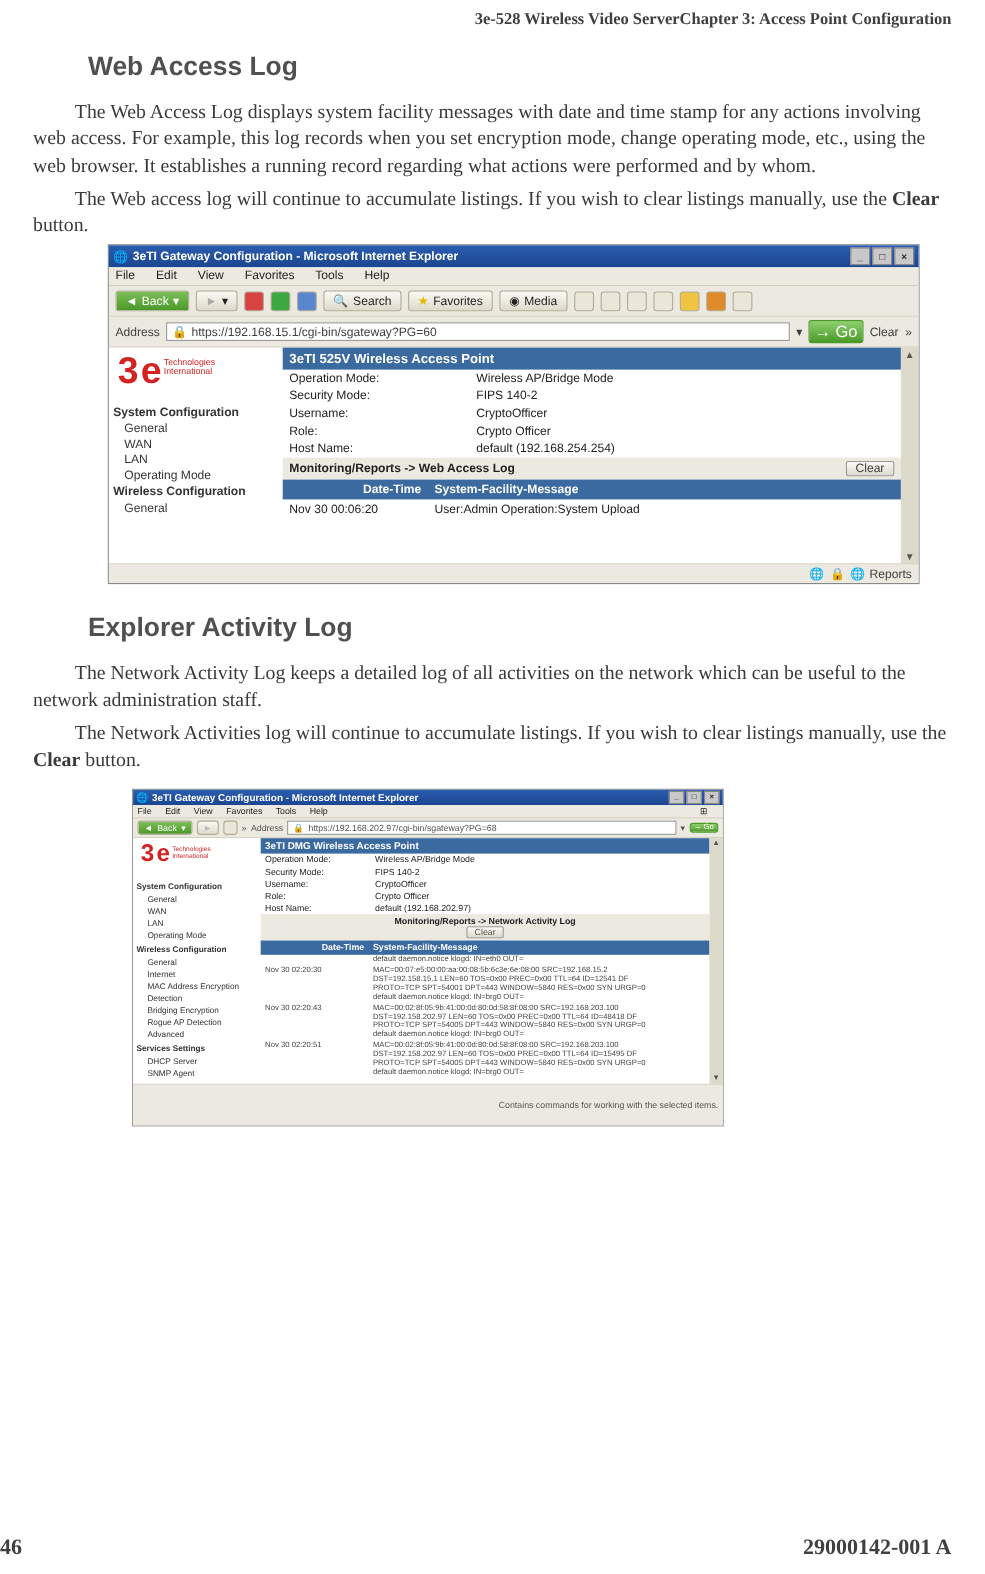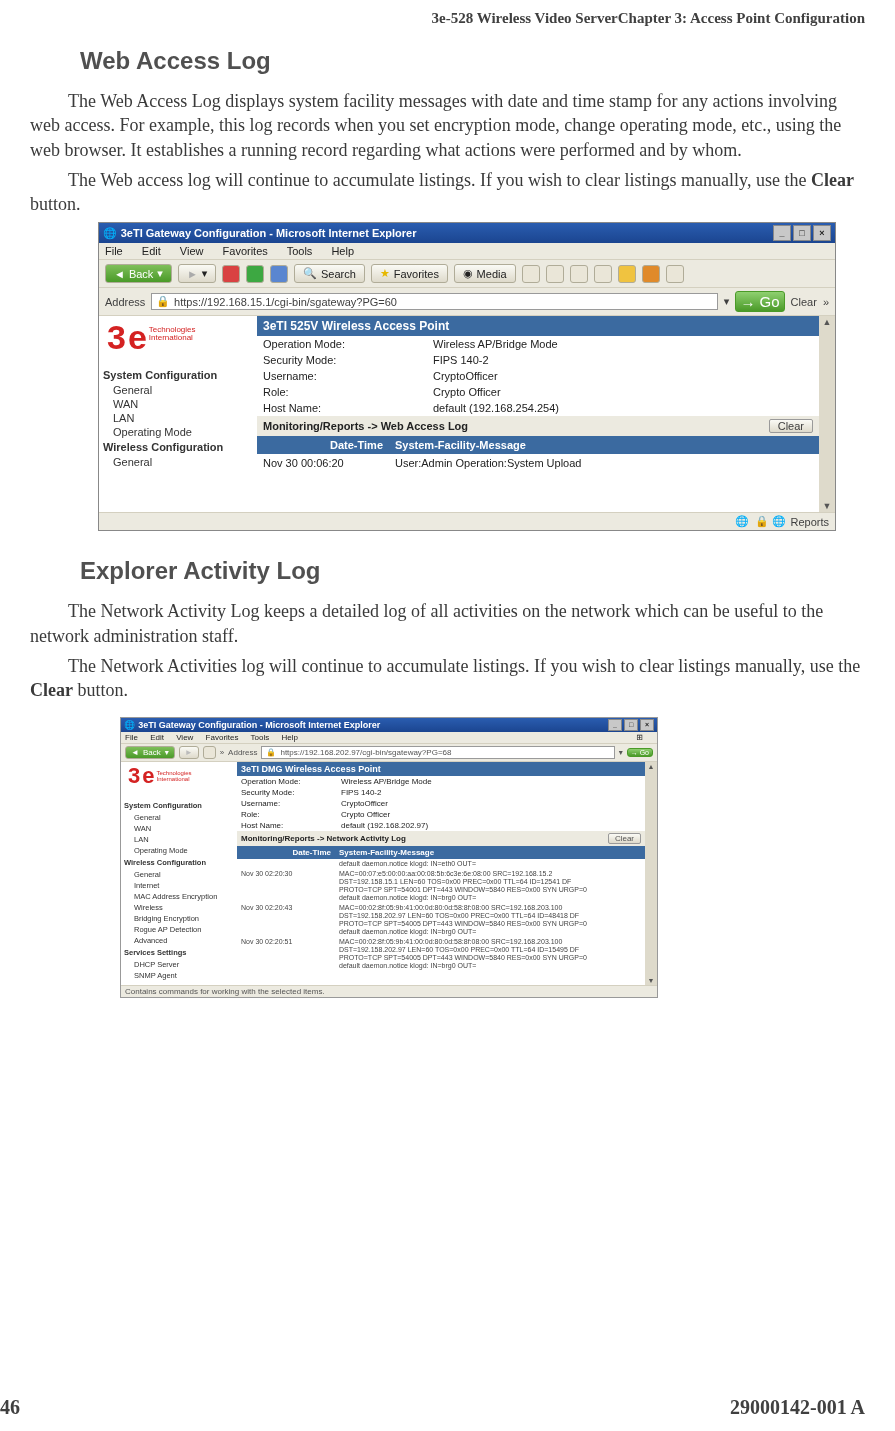--- a/index.html
+++ b/index.html
@@ -137,27 +137,27 @@
   .shot2 .ticon{width:11px;height:11px;}
   .shot2 .addrinput{font-size:8px;}
   .shot2 .gobtn{font-size:7px; padding:0 3px;}
   .shot2 .content1{}
   .shot2 .leftnav1{width:110px; font-size:7.5px; padding:4px 3px;}
   .shot2 .logo3e .big3,.shot2 .logo3e .bige{font-size:22px;}
   .shot2 .logo3e .sub{font-size:6px;}
   .shot2 .aphead{font-size:9px; padding:2px 4px;}
   .shot2 .kvrow{font-size:8px; padding:1px 4px;}
   .shot2 .kvrow .k{width:100px;}
-  .shot2 .sechead{font-size:8px; padding:2px 4px;}
+  .shot2 .sechead{font-size:8px; padding:2px 4px;flex-direction:column;}
   .shot2 .clearbtn{font-size:8px; padding:0 6px;}
   .shot2 .tblhead{font-size:8px;}
   .shot2 .tblhead .c1{width:90px; padding:2px 4px;} .shot2 .tblhead .c2{padding:2px 4px;}
   .shot2 .logrow{display:flex; font-size:7px; color:#444; line-height:1.15;}
   .shot2 .logrow .c1{width:90px; padding:1px 4px;} .shot2 .logrow .c2{flex:1; padding:1px 4px;}
-  .shot2 .statusbar{font-size:8px; padding:1px 4px; justify-content:flex-start;}
+  .shot2 .statusbar{font-size:8px; padding:14px 4px; justify-content:flex-end;}
   .shot2 .scrollthumb{width:12px;}
   .shot2 .scrollthumb .ar{font-size:7px;}
   .statusicons{display:flex; gap:4px; align-items:center;}
 </style>
 </head>
 <body>
 
 <div class="page">
 
   <div class="header-row">
@@ -364,21 +364,21 @@
         </div>
         <div class="navhead">System Configuration</div>
         <div class="navitem">General</div>
         <div class="navitem">WAN</div>
         <div class="navitem">LAN</div>
         <div class="navitem">Operating Mode</div>
         <div class="navhead">Wireless Configuration</div>
         <div class="navitem">General</div>
         <div class="navitem">Internet</div>
         <div class="navitem">MAC Address Encryption</div>
-        <div class="navitem">Wireless</div>
+        <div class="navitem">Detection</div>
         <div class="navitem">Bridging Encryption</div>
         <div class="navitem">Rogue AP Detection</div>
         <div class="navitem">Advanced</div>
         <div class="navhead">Services Settings</div>
         <div class="navitem">DHCP Server</div>
         <div class="navitem">SNMP Agent</div>
       </div>
       <div class="rightpane1">
         <div class="aphead">3eTI DMG Wireless Access Point</div>
         <div class="kvrow">

